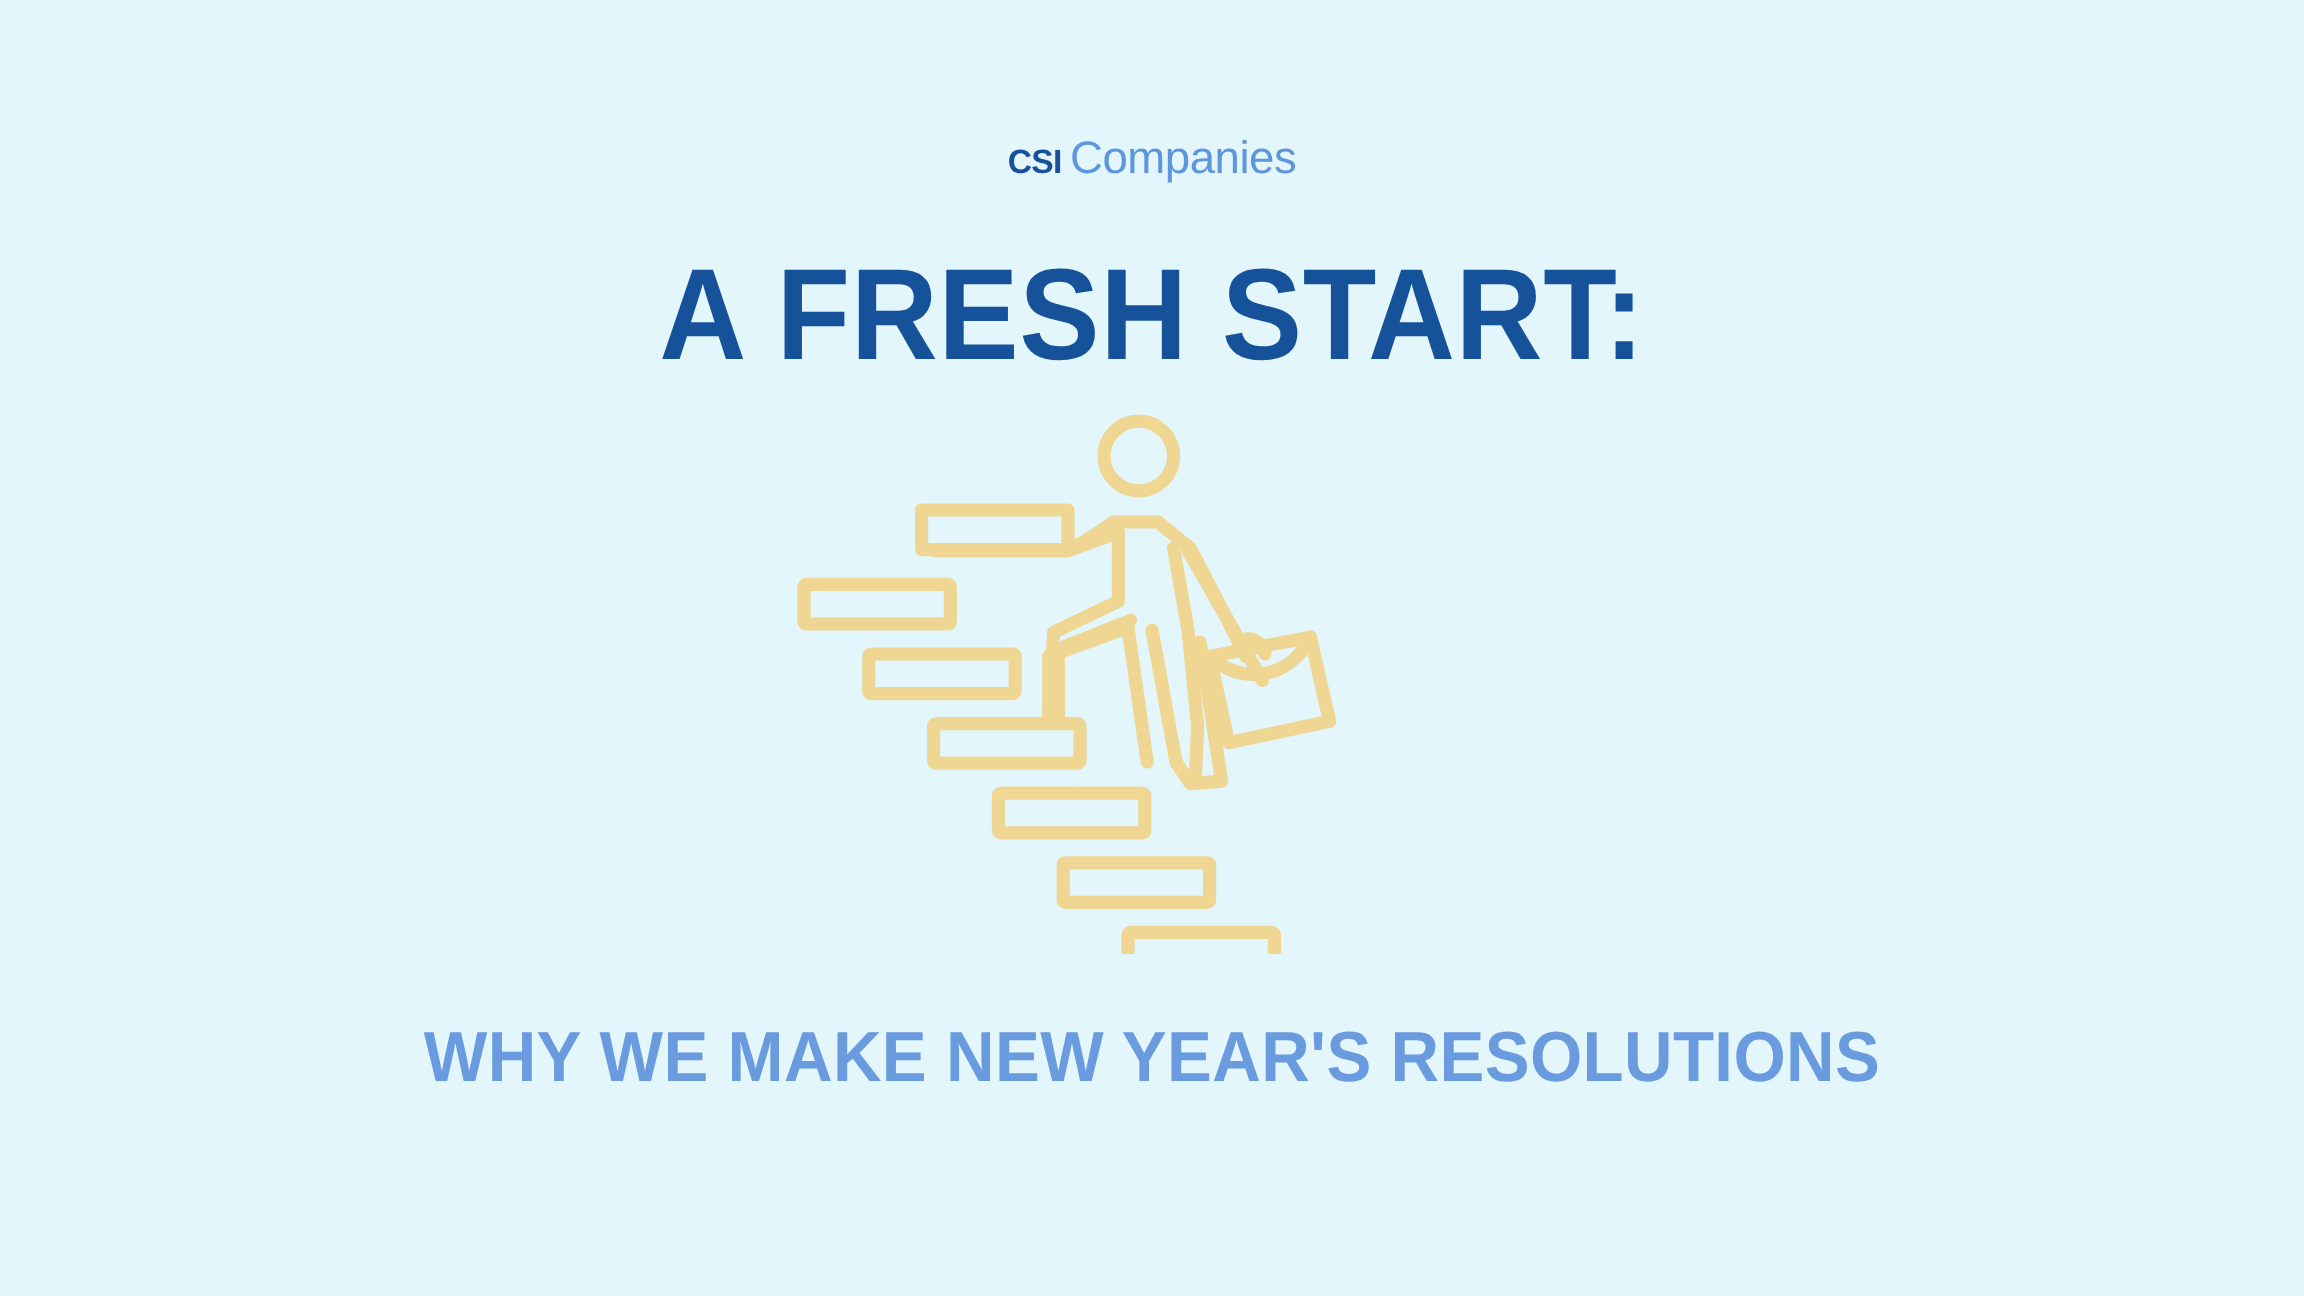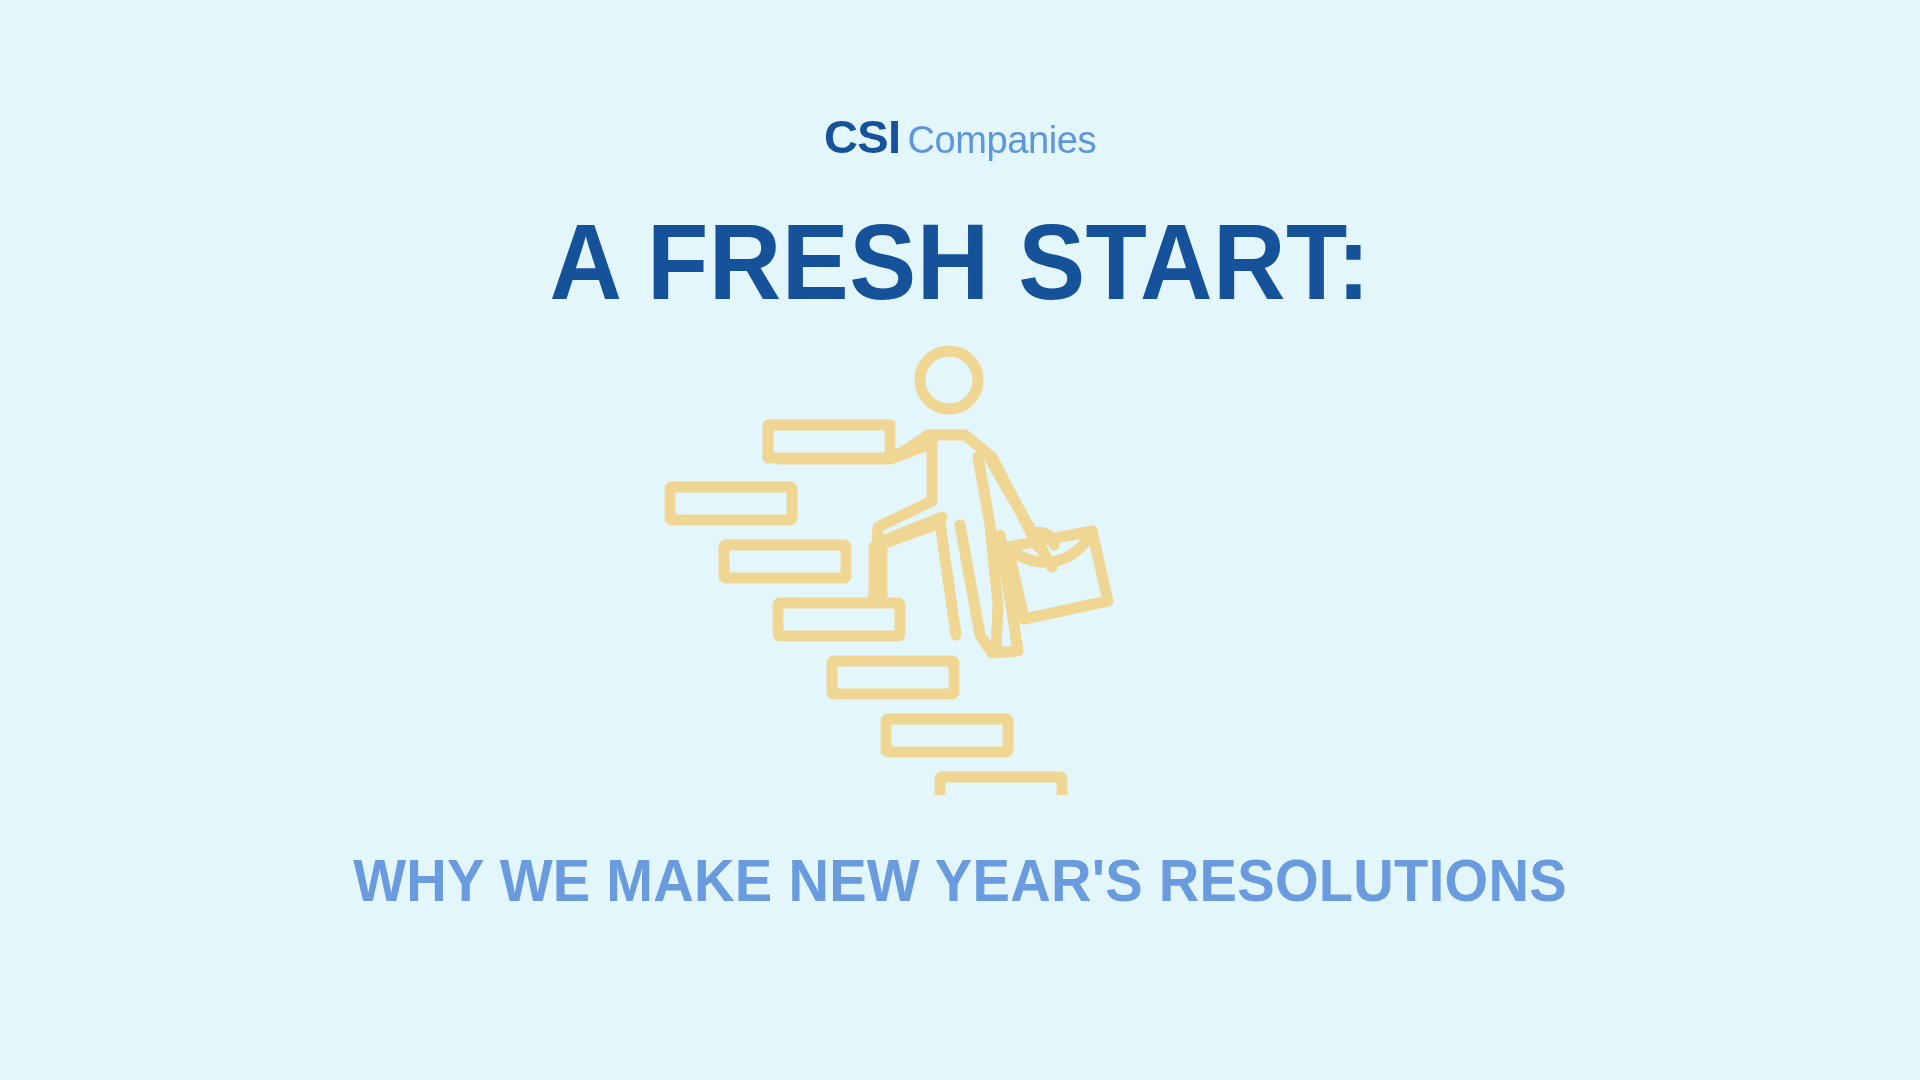--- a/index.html
+++ b/index.html
@@ -27,21 +27,21 @@
     position: absolute;
     top: 113px;
     left: 0;
     width: 1920px;
     text-align: center;
     white-space: nowrap;
     line-height: 1;
   }
   .logo-csi {
     font-family: "Liberation Sans", sans-serif;
-    font-size: 47px;
+    font-size: 28px;
     font-weight: 700;
     letter-spacing: -0.6px;
     color: #17519b;
     vertical-align: baseline;
   }
   .logo-gap {
     display: inline-block;
     width: 7px;
   }
   .logo-companies {

